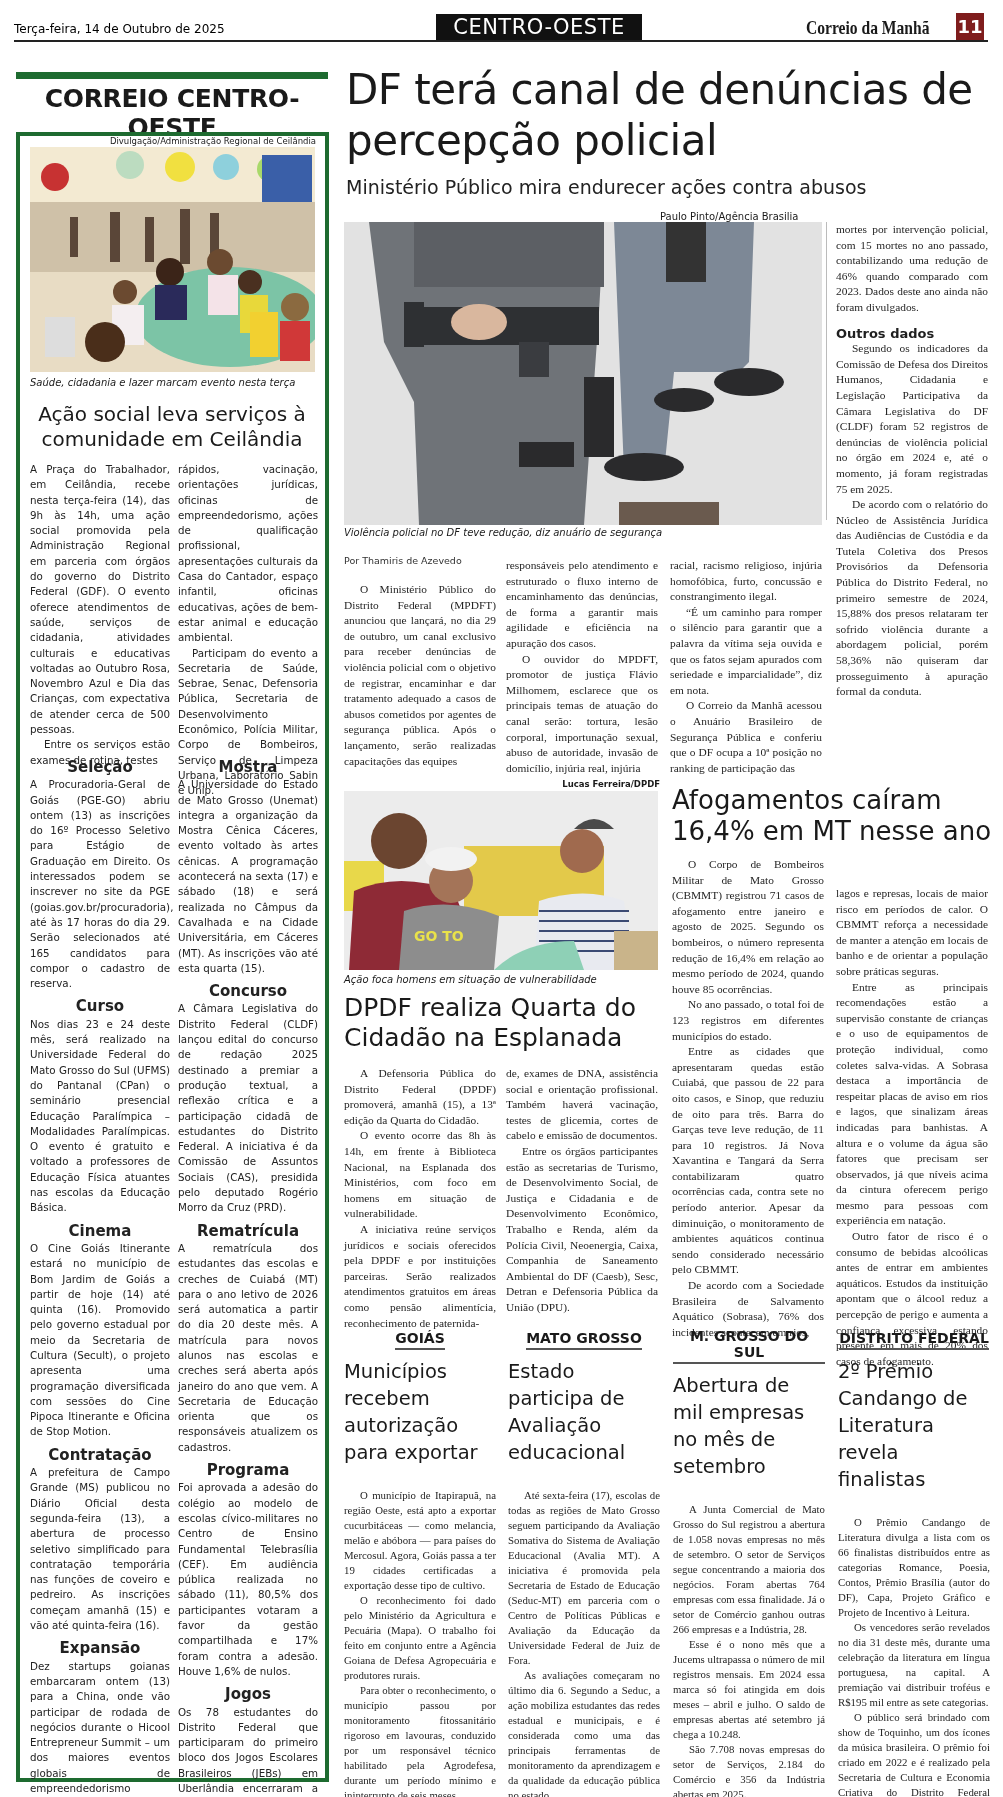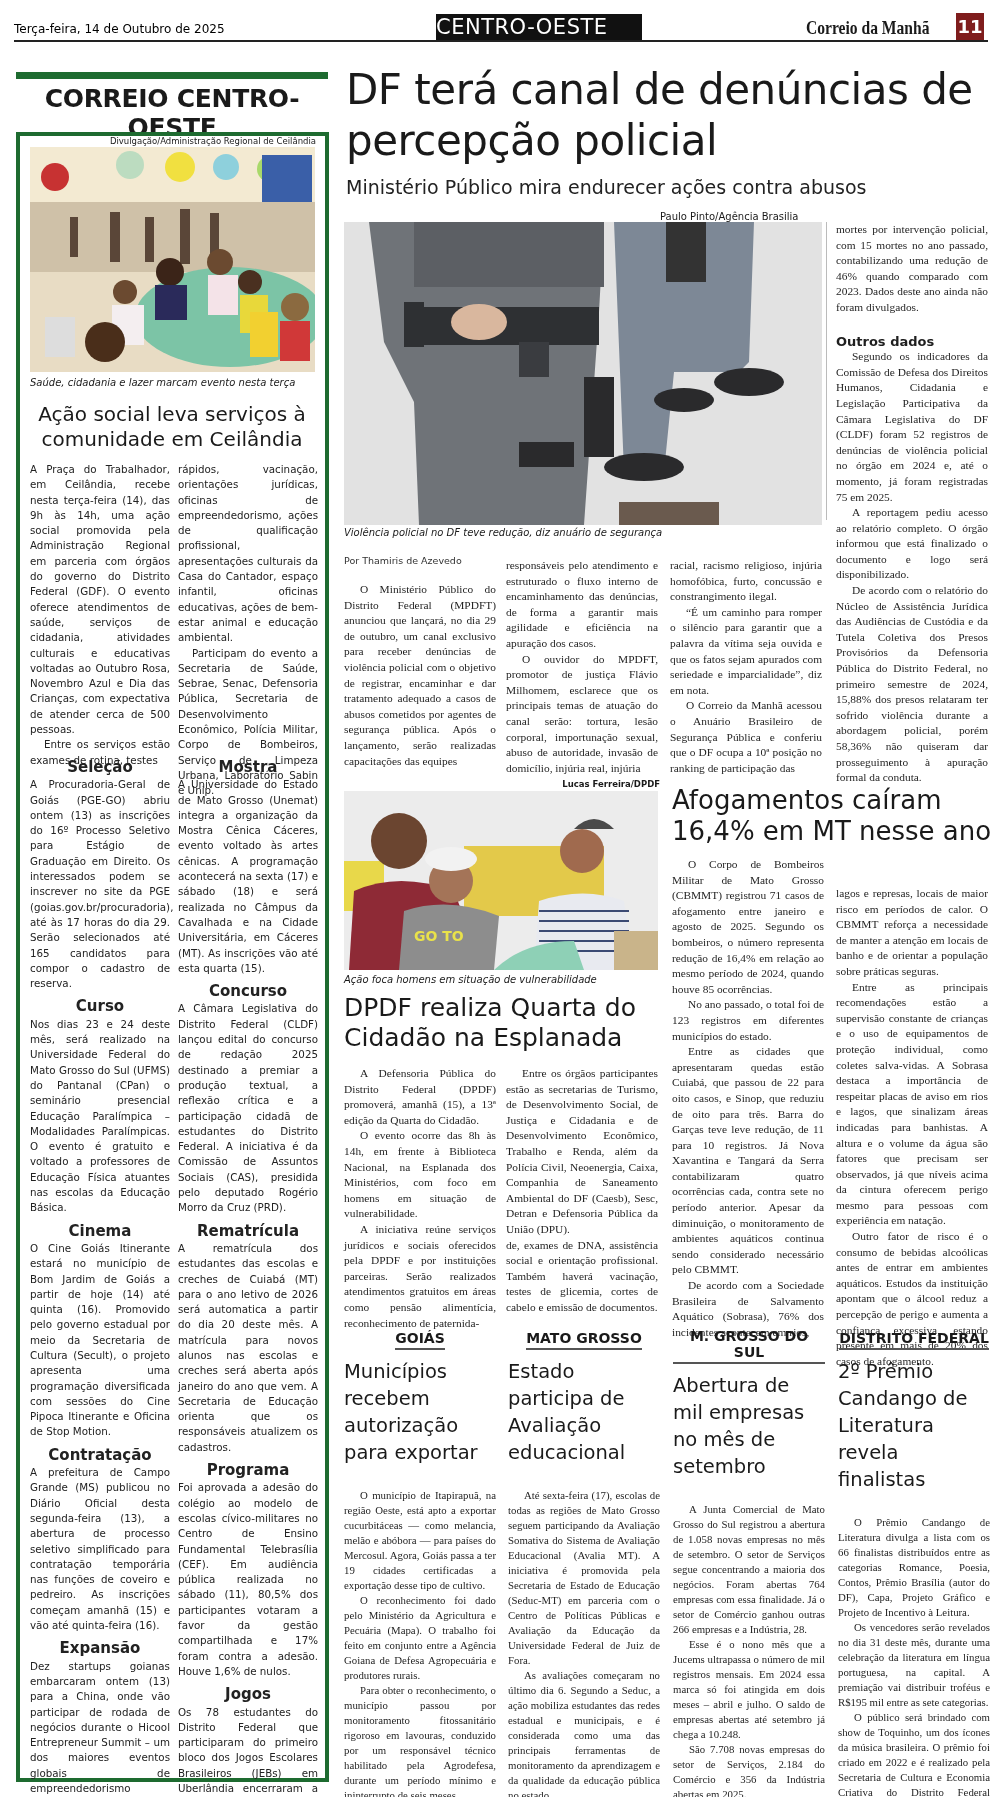--- a/index.html
+++ b/index.html
@@ -2,21 +2,21 @@
 <html><head>
 <meta charset="utf-8">
 <style>
 *{box-sizing:border-box;margin:0;padding:0}
 body{width:1003px;height:1797px;background:#fff;color:#1a1a1a;position:relative;overflow:hidden;font-family:"DejaVu Serif",serif}
 .abs{position:absolute}
 .dsans{font-family:"DejaVu Sans",sans-serif}
 .serif{font-family:"Liberation Serif",serif}
 
 #hdr-date{left:14px;top:22px;font-size:12px;color:#000000}
-#hdr-section{left:436px;top:14px;width:206px;height:26px;background:#111;color:#fff;font-size:21px;text-align:left;line-height:26px;letter-spacing:.5px}
+#hdr-section{left:436px;top:14px;width:206px;height:26px;background:#111;color:#fff;font-size:21px;text-align:center;line-height:26px;letter-spacing:.5px}
 #hdr-paper{left:806px;top:17px;font-size:19px;font-weight:bold;font-family:"Liberation Serif",serif;transform:scaleX(.82);transform-origin:left}
 #hdr-page{left:956px;top:13px;width:28px;height:28px;background:#7f1d1d;color:#fff;font-size:18px;font-weight:bold;text-align:center;line-height:28px}
 #hdr-rule{left:14px;top:40px;width:974px;height:1.5px;background:#222}
 
 #side-bar{left:16px;top:72px;width:312px;height:7px;background:#1e6b30}
 #side-title{left:16px;top:84px;width:312px;font-size:25px;font-weight:bold;text-align:center;letter-spacing:-.3px}
 #side-box{left:16px;top:132px;width:313px;height:1650px;border:4px solid #1e6b30}
 #side-credit{left:28px;top:136px;width:288px;text-align:right;font-size:8.5px}
 #side-photo{left:30px;top:147px;width:285px;height:225px;overflow:hidden}
 #side-caption{left:30px;top:377px;font-size:10px;font-style:italic}
@@ -26,21 +26,21 @@
 .indent{text-indent:14px}
 
 #main-headline{left:346px;top:64px;width:650px;font-size:42px;line-height:51px;letter-spacing:-.5px;font-weight:500}
 #main-sub{left:346px;top:176px;font-size:19px;color:#222}
 #pol-credit{left:660px;top:211px;width:165px;text-align:left;font-size:10px}
 #pol-photo{left:344px;top:222px;width:478px;height:303px;overflow:hidden}
 #pol-caption{left:344px;top:527px;font-size:10px;font-style:italic}
 #byline{left:344px;top:555px;font-size:9.5px;color:#333}
 .body{font-size:11.4px;line-height:15.6px;text-align:justify;color:#1f1f1f}
 .body p{text-indent:16px}
-#sub-outros{font-size:13px;font-weight:bold;margin-top:18px}
+#sub-outros{font-size:13px;font-weight:bold;margin-top:10px}
 #vdiv{left:826px;top:222px;width:1px;height:298px;background:#bbb}
 
 #dpdf-credit{left:500px;top:779px;width:160px;text-align:right;font-size:8.5px;font-weight:bold}
 #dpdf-photo{left:344px;top:791px;width:314px;height:201px;overflow:hidden}
 #dpdf-caption{left:344px;top:974px;font-size:10px;font-style:italic}
 #dpdf-headline{left:344px;top:993px;width:320px;font-size:25px;line-height:30px}
 
 #afog-headline{left:672px;top:785px;width:330px;font-size:26px;line-height:31px}
 
 .region{font-size:14px;font-weight:bold;text-align:center;border-bottom:2px solid #555;display:inline-block;padding-bottom:2px}
@@ -189,21 +189,20 @@
 <div class="abs serif body" style="left:670px;top:558px;width:152px">
   <p style="text-indent:0">racial, racismo religioso, injúria homofóbica, furto, concussão e constrangimento ilegal.</p>
   <p>“É um caminho para romper o silêncio para garantir que a palavra da vítima seja ouvida e que os fatos sejam apurados com seriedade e imparcialidade”, diz em nota.</p>
   <p>O Correio da Manhã acessou o Anuário Brasileiro de Segurança Pública e conferiu que o DF ocupa a 10ª posição no ranking de participação das</p>
 </div>
 <div class="abs" id="vdiv"></div>
 <div class="abs serif body" style="left:836px;top:222px;width:152px">
   <p style="text-indent:0">mortes por intervenção policial, com 15 mortes no ano passado, contabilizando uma redução de 46% quando comparado com 2023. Dados deste ano ainda não foram divulgados.</p>
   <div class="dsans" id="sub-outros">Outros dados</div>
   <p>Segundo os indicadores da Comissão de Defesa dos Direitos Humanos, Cidadania e Legislação Participativa da Câmara Legislativa do DF (CLDF) foram 52 registros de denúncias de violência policial no órgão em 2024 e, até o momento, já foram registradas 75 em 2025.</p>
-  <p>A reportagem pediu acesso ao relatório completo. O órgão informou que está finalizado o documento e logo será disponibilizado.</p>
   <p>De acordo com o relatório do Núcleo de Assistência Jurídica das Audiências de Custódia e da Tutela Coletiva dos Presos Provisórios da Defensoria Pública do Distrito Federal, no primeiro semestre de 2024, 15,88% dos presos relataram ter sofrido violência durante a abordagem policial, porém 58,36% não quiseram dar prosseguimento à apuração formal da conduta.</p>
 </div>
 
 <div class="abs dsans" id="dpdf-credit">Lucas Ferreira/DPDF</div>
 <div class="abs" id="dpdf-photo">
   <svg width="314" height="179" viewBox="0 0 314 179">
     <rect width="314" height="179" fill="#ececec"></rect>
     <rect x="120" y="55" width="140" height="70" fill="#e3c94a"></rect>
     <rect x="0" y="70" width="40" height="50" fill="#e8d84a"></rect>
     <circle cx="55" cy="50" r="28" fill="#6b4530"></circle>
@@ -227,22 +226,22 @@
   </svg>
 </div>
 <div class="abs dsans" id="dpdf-caption">Ação foca homens em situação de vulnerabilidade</div>
 <div class="abs dsans" id="dpdf-headline">DPDF realiza Quarta do Cidadão na Esplanada</div>
 <div class="abs serif body" style="left:344px;top:1066px;width:152px">
   <p>A Defensoria Pública do Distrito Federal (DPDF) promoverá, amanhã (15), a 13ª edição da Quarta do Cidadão.</p>
   <p>O evento ocorre das 8h às 14h, em frente à Biblioteca Nacional, na Esplanada dos Ministérios, com foco em homens em situação de vulnerabilidade.</p>
   <p>A iniciativa reúne serviços jurídicos e sociais oferecidos pela DPDF e por instituições parceiras. Serão realizados atendimentos gratuitos em áreas como pensão alimentícia, reconhecimento de paternida-</p>
 </div>
 <div class="abs serif body" style="left:506px;top:1066px;width:152px">
+  <p style="text-indent:0">de, exames de DNA, assistência social e orientação profissional. Também haverá vacinação, testes de glicemia, cortes de cabelo e emissão de documentos.</p>
   <p>Entre os órgãos participantes estão as secretarias de Turismo, de Desenvolvimento Social, de Justiça e Cidadania e de Desenvolvimento Econômico, Trabalho e Renda, além da Polícia Civil, Neoenergia, Caixa, Companhia de Saneamento Ambiental do DF (Caesb), Sesc, Detran e Defensoria Pública da União (DPU).</p>
-  <p style="text-indent:0">de, exames de DNA, assistência social e orientação profissional. Também haverá vacinação, testes de glicemia, cortes de cabelo e emissão de documentos.</p>
 </div>
 
 <div class="abs dsans" id="afog-headline">Afogamentos caíram 16,4% em MT nesse ano</div>
 <div class="abs serif body" style="left:672px;top:857px;width:152px">
   <p>O Corpo de Bombeiros Militar de Mato Grosso (CBMMT) registrou 71 casos de afogamento entre janeiro e agosto de 2025. Segundo os bombeiros, o número representa redução de 16,4% em relação ao mesmo período de 2024, quando houve 85 ocorrências.</p>
   <p>No ano passado, o total foi de 123 registros em diferentes municípios do estado.</p>
   <p>Entre as cidades que apresentaram quedas estão Cuiabá, que passou de 22 para oito casos, e Sinop, que reduziu de oito para três. Barra do Garças teve leve redução, de 11 para 10 registros. Já Nova Xavantina e Tangará da Serra contabilizaram quatro ocorrências cada, contra sete no período anterior. Apesar da diminuição, o monitoramento de ambientes aquáticos continua sendo considerado necessário pelo CBMMT.</p>
   <p>De acordo com a Sociedade Brasileira de Salvamento Aquático (Sobrasa), 76% dos incidentes acontecem em rios,</p>
 </div>
 <div class="abs serif body" style="left:836px;top:886px;width:152px">

